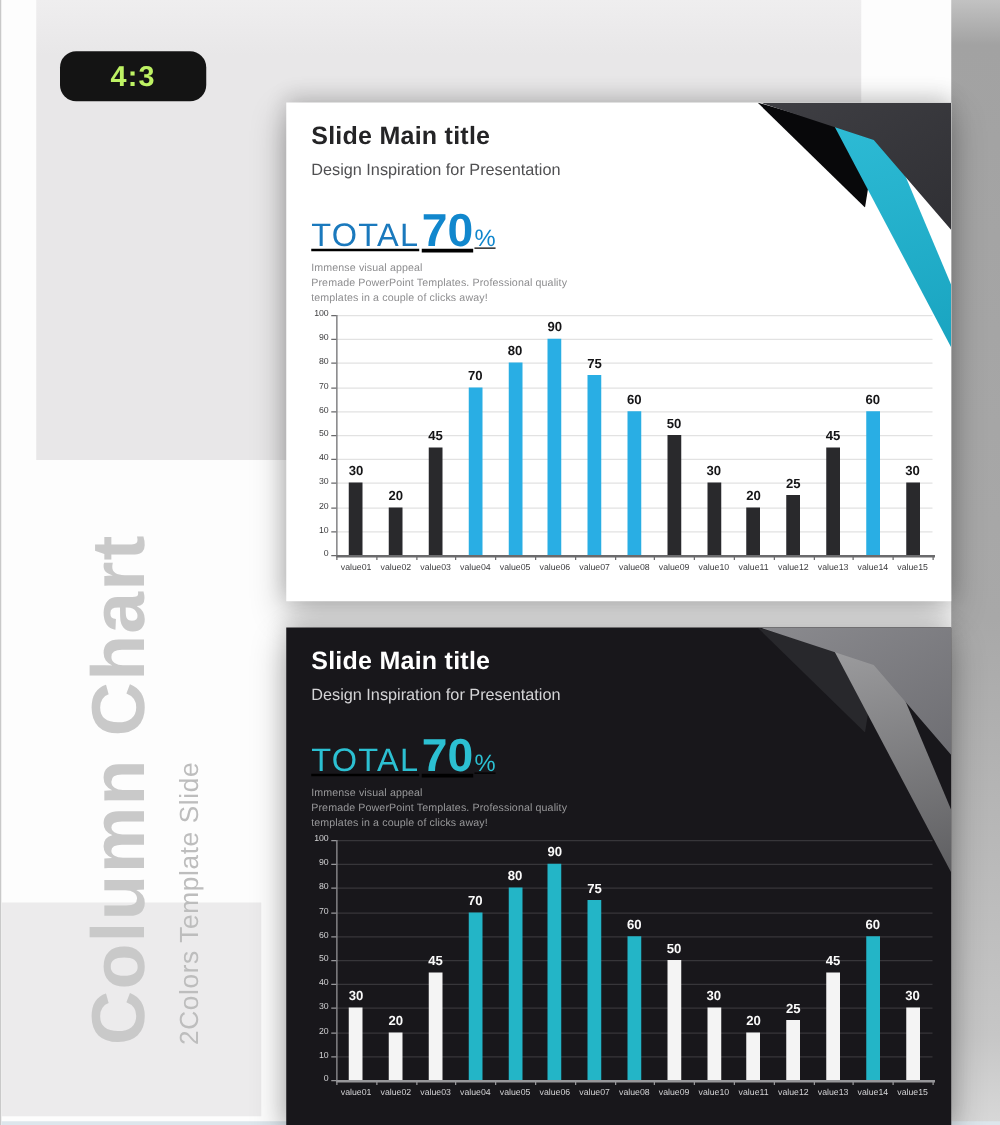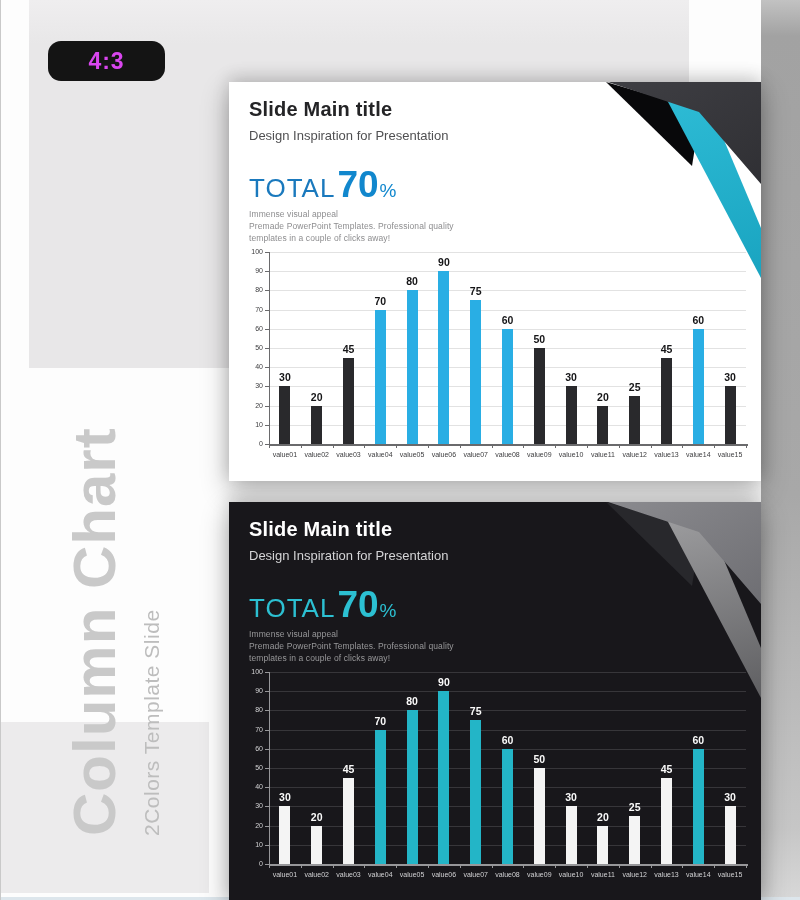--- a/index.html
+++ b/index.html
@@ -12,42 +12,42 @@
   
   .panel-top { position:absolute; left:28px; top:0; width:660px; height:368px;
     background:linear-gradient(180deg,#efeeef,#e8e7e8 12%,#e8e7e8); }
   .panel-bottom-left { position:absolute; left:0; top:722px; width:208px; height:171px; background:#ecebec; }
   .band-right { position:absolute; left:760px; top:0; width:40px; height:900px;
     background:linear-gradient(180deg,#c2c2c2 0%,#a2a2a2 4%,#a8a8a8 55%,#c6c6c6 92%,#d8d8d8); }
   .hairline-bottom { position:absolute; left:0; top:897px; width:800px; height:3px; background:#dde6ec; }
 
   
   .format-badge { position:absolute; left:47px; top:41px; width:117px; height:40px;
-    background:#141414; border-radius:13px; color:#d946ef; font-size:23px; font-weight:700;
+    background:#141414; border-radius:13px; color:#bef264; font-size:23px; font-weight:700;
     letter-spacing:1px; display:flex; align-items:center; justify-content:center; }
 
   
   .side-title { position:absolute; left:64px; top:836px; transform-origin:0 0;
     transform:rotate(-90deg); white-space:nowrap; font-size:60px; font-weight:700;
     color:#c9c9c9; line-height:1; letter-spacing:1px; }
   .side-subtitle { position:absolute; left:140px; top:836px; transform-origin:0 0;
     transform:rotate(-90deg); white-space:nowrap; font-size:21px; font-weight:400;
     color:#bdbdbd; line-height:1; letter-spacing:0.5px; }
 
   
   .slide { position:absolute; left:228px; width:532px; height:399px; overflow:hidden;
     background:var(--slide-bg); box-shadow:0 10px 26px rgba(0,0,0,0.30), 0 -5px 16px rgba(0,0,0,0.14);margin-top:44px; }
   .slide--light { top:38px; }
   .slide--dark  { top:458px; }
 
   .slide-title { position:absolute; left:20px; top:16px; font-size:20px; font-weight:700;
     letter-spacing:0.2px; color:var(--title-color); }
   .slide-subtitle { position:absolute; left:20px; top:46px; font-size:13px;
     color:var(--subtitle-color); }
-  .total-row { position:absolute; left:20px; top:82px; display:flex; align-items:baseline; }
+  .total-row { position:absolute; left:20px; top:82px; display:flex; align-items:baseline;text-decoration:underline; }
   .total-label { font-size:26px; font-weight:400; letter-spacing:1px; color:var(--total-label-color); }
   .total-value { font-size:37px; font-weight:700; margin-left:2px; color:var(--total-value-color); }
   .total-unit { font-size:19px; font-weight:400; margin-left:1px; color:var(--total-value-color); }
   .slide-body { position:absolute; left:20px; top:127px; font-size:8.5px; line-height:1.4;
     color:var(--body-color); letter-spacing:0.1px; }
 
   
   .chart { position:absolute; left:0; top:170px; width:532px; height:226px; }
   .gridline { position:absolute; height:1px; }
   .axis-y { position:absolute; top:0; width:1px; }

